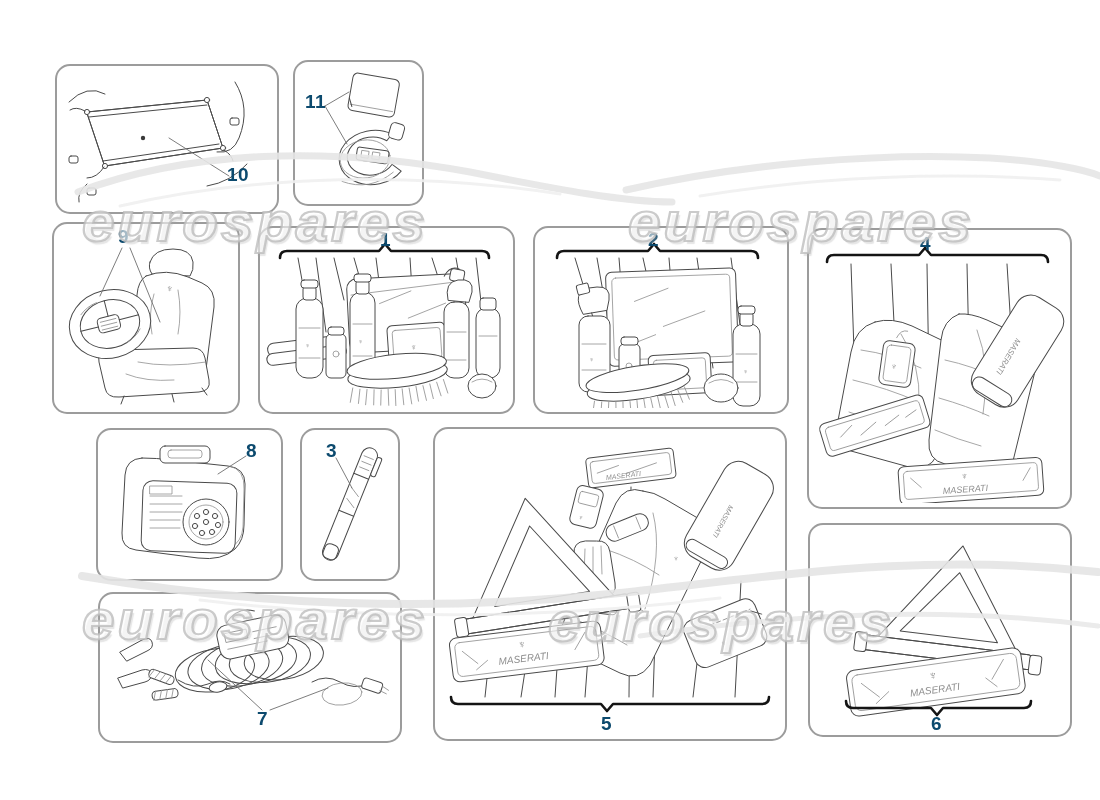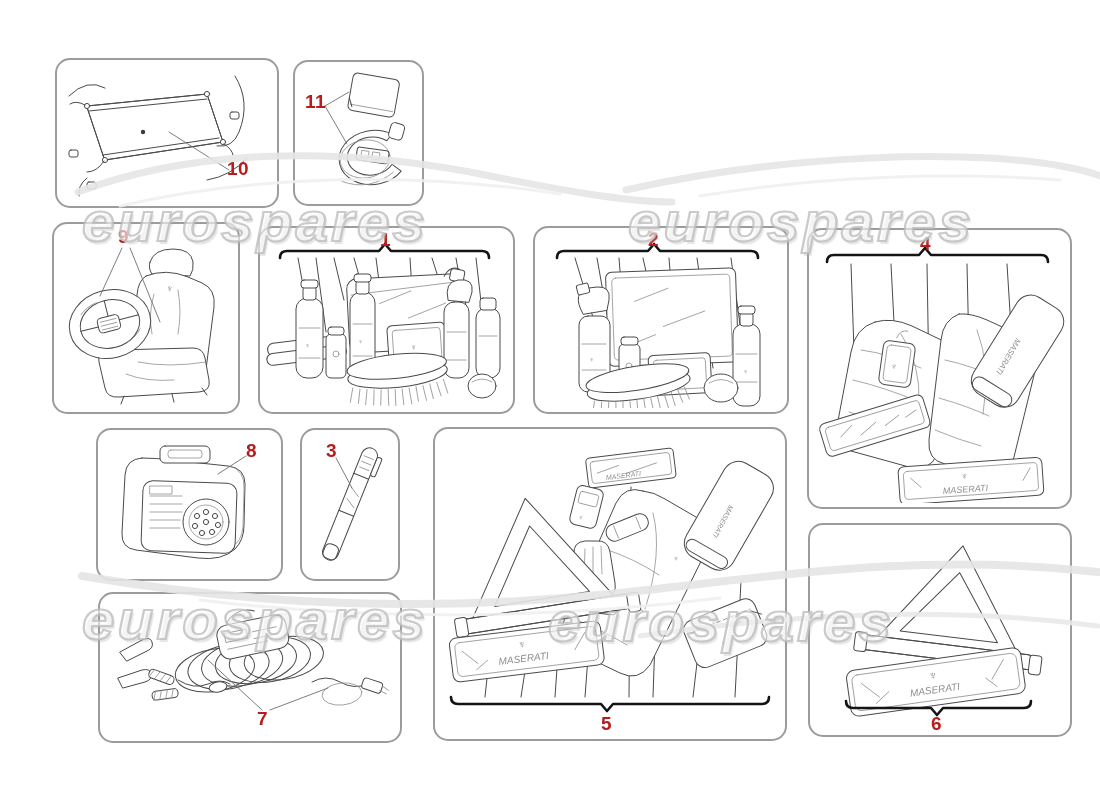--- a/index.html
+++ b/index.html
@@ -1,20 +1,20 @@
 <!DOCTYPE html>
 <html><head>
 <meta charset="utf-8">
 <style>
   html,body{margin:0;padding:0;background:#fff;}
   .stage{position:relative;width:1100px;height:800px;background:#ffffff;overflow:hidden;
          font-family:"Liberation Sans",sans-serif;}
   .panel{position:absolute;border:2px solid #9c9c9c;border-radius:15px;background:transparent;z-index:10;}
   .panel svg{position:absolute;left:0;top:0;}
-  .num{position:absolute;z-index:15;font:700 19px "Liberation Sans",sans-serif;color:#b91c1c;
+  .num{position:absolute;z-index:15;font:700 19px "Liberation Sans",sans-serif;color:#0c4a6e;
        letter-spacing:0.5px;white-space:nowrap;}
   
   .art *{stroke:#4a4a4a;stroke-width:1;fill:none;stroke-linecap:round;stroke-linejoin:round;}
   .art .f{fill:#ffffff;}
   .art .thin{stroke:#909090;stroke-width:0.8;}
   .art .lead{stroke:#6e6e6e;stroke-width:0.9;}
   .art .bracket{stroke:#141414;stroke-width:2.6;fill:none;}
   .art text{stroke:none;fill:#8f8f8f;font-family:"Liberation Sans",sans-serif;}
   .art .dk{fill:#3a3a3a;stroke:none;}
   
@@ -22,21 +22,21 @@
   .wm{position:absolute;z-index:30;font:italic 700 55px "Liberation Sans",sans-serif;letter-spacing:3px;
       color:rgba(255,255,255,0.55);-webkit-text-stroke:2.2px rgba(188,188,188,0.78);
       text-shadow:2px 3px 1px rgba(168,168,168,0.30);transform:scaleX(1.06);transform-origin:left top;
       white-space:nowrap;pointer-events:none;user-select:none;}
 </style>
 </head>
 <body>
 
 <div class="stage">
 
-  <div class="panel" style="left:55px;top:58px;width:220px;height:146px">
+  <div class="panel" style="left:55px;top:64px;width:220px;height:146px">
     <svg class="art" width="216" height="142" viewBox="0 0 216 142">
       <defs>
         <pattern id="mesh" width="9" height="9" patternUnits="userSpaceOnUse">
           <path d="M0,9 L9,0 M0,0 L9,9" stroke="#5a5a5a" stroke-width="0.7"></path>
         </pattern>
       </defs>
       <g class="thin">
         <path d="M12,36 q18,-18 36,-8"></path>
         <path d="M178,16 q16,26 4,56 q-6,16 -22,14"></path>
         <path d="M150,120 q24,-4 40,-22"></path>

